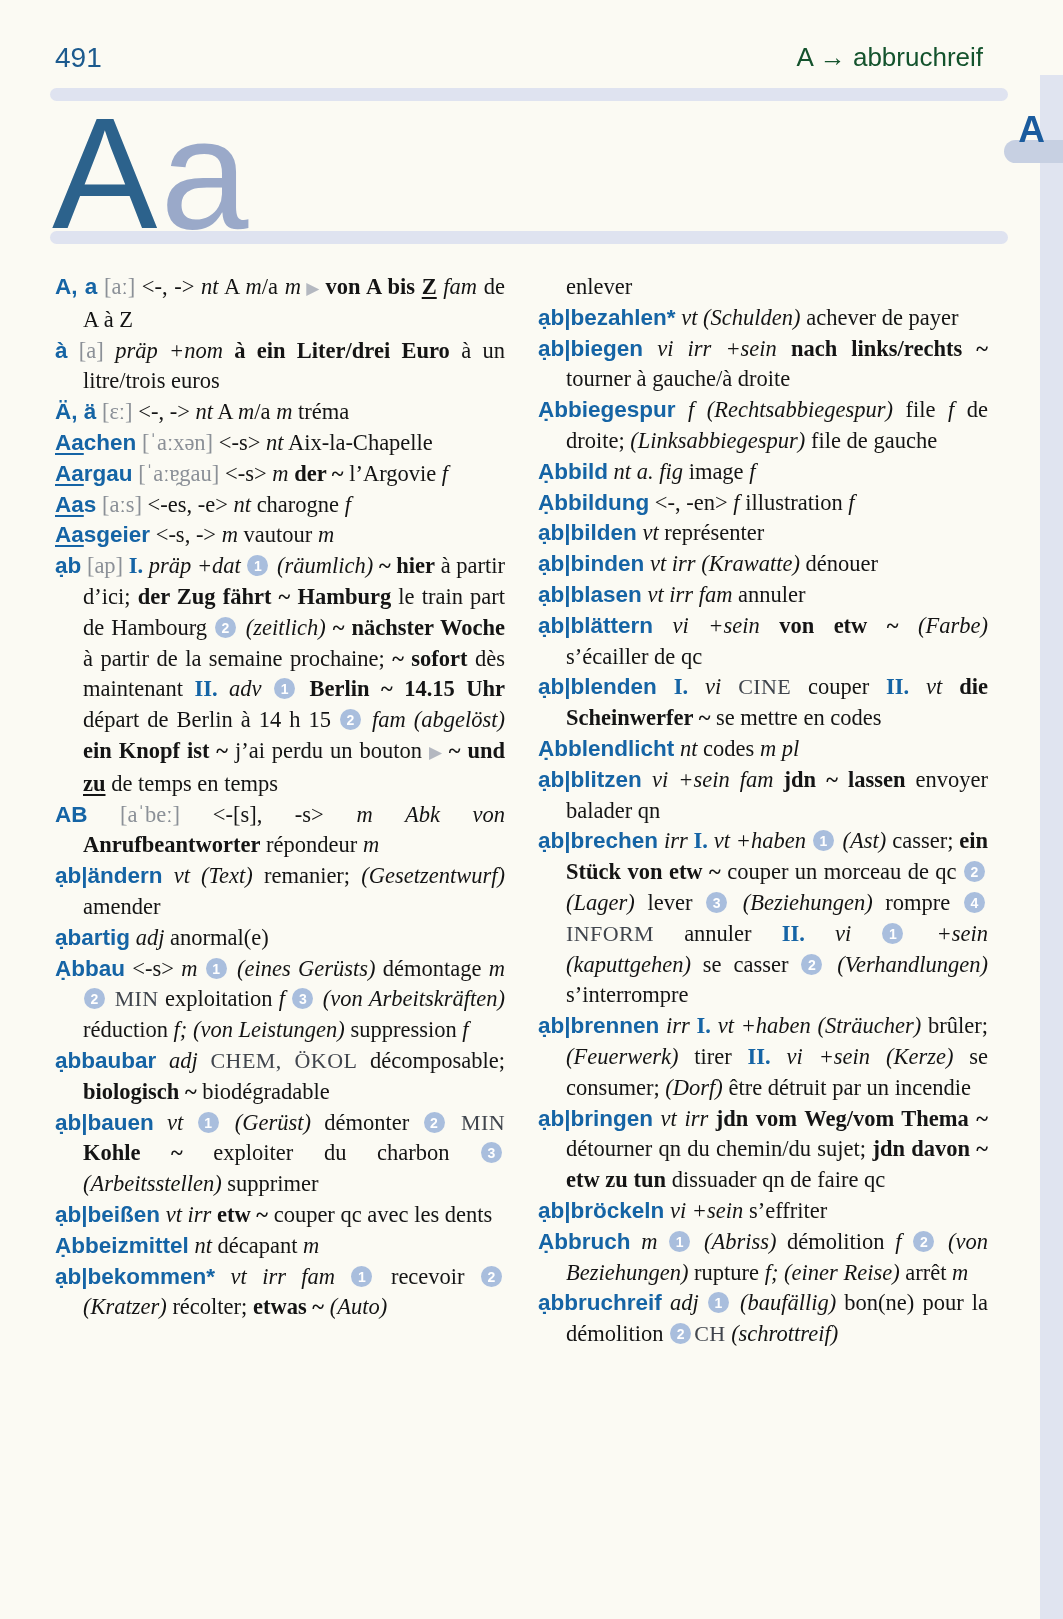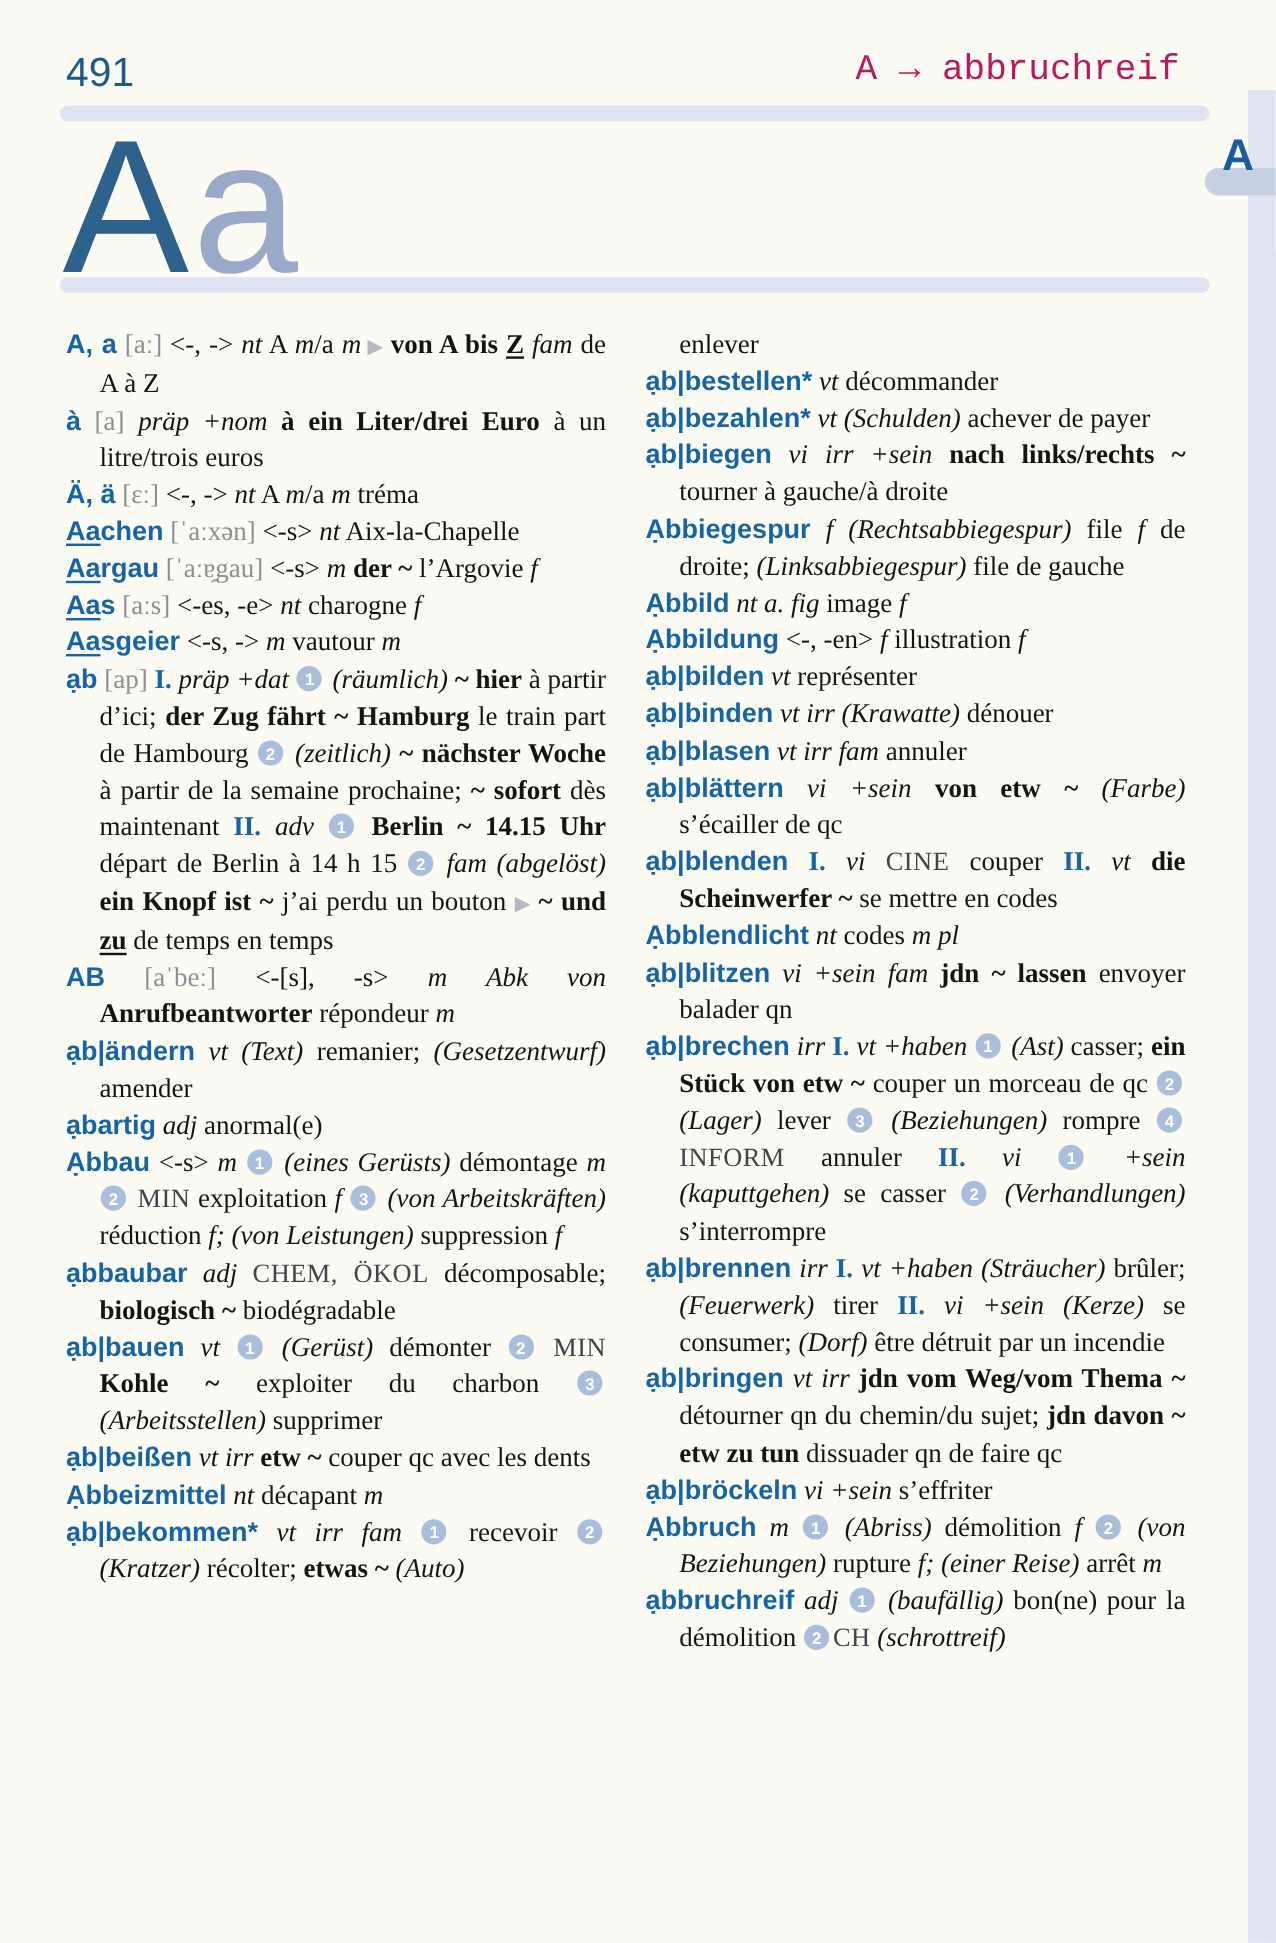--- a/index.html
+++ b/index.html
@@ -6,26 +6,26 @@
   body{
     position:relative;
     width:1063px;height:1619px;
     background:#fbfaf3;
     overflow:hidden;
     font-family:"Liberation Serif",serif;
   }
   .page-number{
     position:absolute;top:42px;left:55px;
     font-family:"Liberation Sans",sans-serif;
-    font-size:34px;color:#1c5a8e;
+    font-size:28px;color:#1c5a8e;
   }
   .running-head{
     position:absolute;top:42px;right:80px;
-    font-family:Liberation Mono, monospace;
-    font-size:30px;color:#be185d;
+    font-family:Liberation Sans, sans-serif;
+    font-size:26px;color:#14532d;
   }
   .rule{
     position:absolute;left:50px;width:958px;height:13px;
     border-radius:7px;background:#dfe3f0;
   }
   .rule.top{top:88px;}
   .rule.bottom{top:231px;}
   .letter-heading{
     position:absolute;top:94px;left:52px;
     font-family:"Liberation Sans",sans-serif;
@@ -107,21 +107,20 @@
     <div class="entry"><span class="seg-headword">ạbartig</span><span class="seg-italic"> adj</span><span class="seg-plain"> anormal(e)</span></div>
     <div class="entry"><span class="seg-headword">Ạbbau</span><span class="seg-plain"> &lt;-s&gt; </span><span class="seg-italic">m </span><span class="seg-num">1</span><span class="seg-italic"> (eines Gerüsts)</span><span class="seg-plain"> démontage </span><span class="seg-italic">m </span><span class="seg-num">2</span><span class="seg-smallcaps"> MIN</span><span class="seg-plain"> exploitation </span><span class="seg-italic">f </span><span class="seg-num">3</span><span class="seg-italic"> (von Arbeitskräften)</span><span class="seg-plain"> réduction </span><span class="seg-italic">f; (von Leistungen)</span><span class="seg-plain"> suppression </span><span class="seg-italic">f</span></div>
     <div class="entry"><span class="seg-headword">ạbbaubar</span><span class="seg-italic"> adj </span><span class="seg-smallcaps">CHEM, ÖKOL</span><span class="seg-plain"> décomposable; </span><span class="seg-bold">biologisch ~</span><span class="seg-plain"> biodégradable</span></div>
     <div class="entry"><span class="seg-headword">ạb|bauen</span><span class="seg-italic"> vt </span><span class="seg-num">1</span><span class="seg-italic"> (Gerüst)</span><span class="seg-plain"> démonter </span><span class="seg-num">2</span><span class="seg-smallcaps"> MIN</span><span class="seg-bold"> Kohle ~</span><span class="seg-plain"> exploiter du charbon </span><span class="seg-num">3</span><span class="seg-italic"> (Arbeitsstellen)</span><span class="seg-plain"> supprimer</span></div>
     <div class="entry"><span class="seg-headword">ạb|beißen</span><span class="seg-italic"> vt irr</span><span class="seg-bold"> etw ~</span><span class="seg-plain"> couper qc avec les dents</span></div>
     <div class="entry"><span class="seg-headword">Ạbbeizmittel</span><span class="seg-italic"> nt</span><span class="seg-plain"> décapant </span><span class="seg-italic">m</span></div>
     <div class="entry"><span class="seg-headword">ạb|bekommen*</span><span class="seg-italic"> vt irr fam </span><span class="seg-num">1</span><span class="seg-plain"> recevoir </span><span class="seg-num">2</span><span class="seg-italic"> (Kratzer)</span><span class="seg-plain"> récolter; </span><span class="seg-bold">etwas ~</span><span class="seg-italic"> (Auto)</span></div>
   </div>
 <div class="col right">
     <div class="entry cont"><span class="seg-plain">enlever</span></div>
-    <div class="entry"><span class="seg-headword">ạb|bestellen*</span><span class="seg-italic"> vt</span><span class="seg-plain"> décommander</span></div>
     <div class="entry"><span class="seg-headword">ạb|bezahlen*</span><span class="seg-italic"> vt (Schulden)</span><span class="seg-plain"> achever de payer</span></div>
     <div class="entry"><span class="seg-headword">ạb|biegen</span><span class="seg-italic"> vi irr +sein</span><span class="seg-bold"> nach links/rechts ~</span><span class="seg-plain"> tourner à gauche/à droite</span></div>
     <div class="entry"><span class="seg-headword">Ạbbiegespur</span><span class="seg-italic"> f (Rechtsabbiegespur)</span><span class="seg-plain"> file </span><span class="seg-italic">f</span><span class="seg-plain"> de droite; </span><span class="seg-italic">(Linksabbiegespur)</span><span class="seg-plain"> file de gauche</span></div>
     <div class="entry"><span class="seg-headword">Ạbbild</span><span class="seg-italic"> nt a. fig</span><span class="seg-plain"> image </span><span class="seg-italic">f</span></div>
     <div class="entry"><span class="seg-headword">Ạbbildung</span><span class="seg-plain"> &lt;-, -en&gt; </span><span class="seg-italic">f</span><span class="seg-plain"> illustration </span><span class="seg-italic">f</span></div>
     <div class="entry"><span class="seg-headword">ạb|bilden</span><span class="seg-italic"> vt</span><span class="seg-plain"> représenter</span></div>
     <div class="entry"><span class="seg-headword">ạb|binden</span><span class="seg-italic"> vt irr (Krawatte)</span><span class="seg-plain"> dénouer</span></div>
     <div class="entry"><span class="seg-headword">ạb|blasen</span><span class="seg-italic"> vt irr fam</span><span class="seg-plain"> annuler</span></div>
     <div class="entry"><span class="seg-headword">ạb|blättern</span><span class="seg-italic"> vi +sein</span><span class="seg-bold"> von etw ~</span><span class="seg-italic"> (Farbe)</span><span class="seg-plain"> s’écailler de qc</span></div>
     <div class="entry"><span class="seg-headword">ạb|blenden</span><span class="seg-roman"> I.</span><span class="seg-italic"> vi </span><span class="seg-smallcaps">CINE</span><span class="seg-plain"> couper </span><span class="seg-roman">II.</span><span class="seg-italic"> vt</span><span class="seg-bold"> die Scheinwerfer ~</span><span class="seg-plain"> se mettre en codes</span></div>

